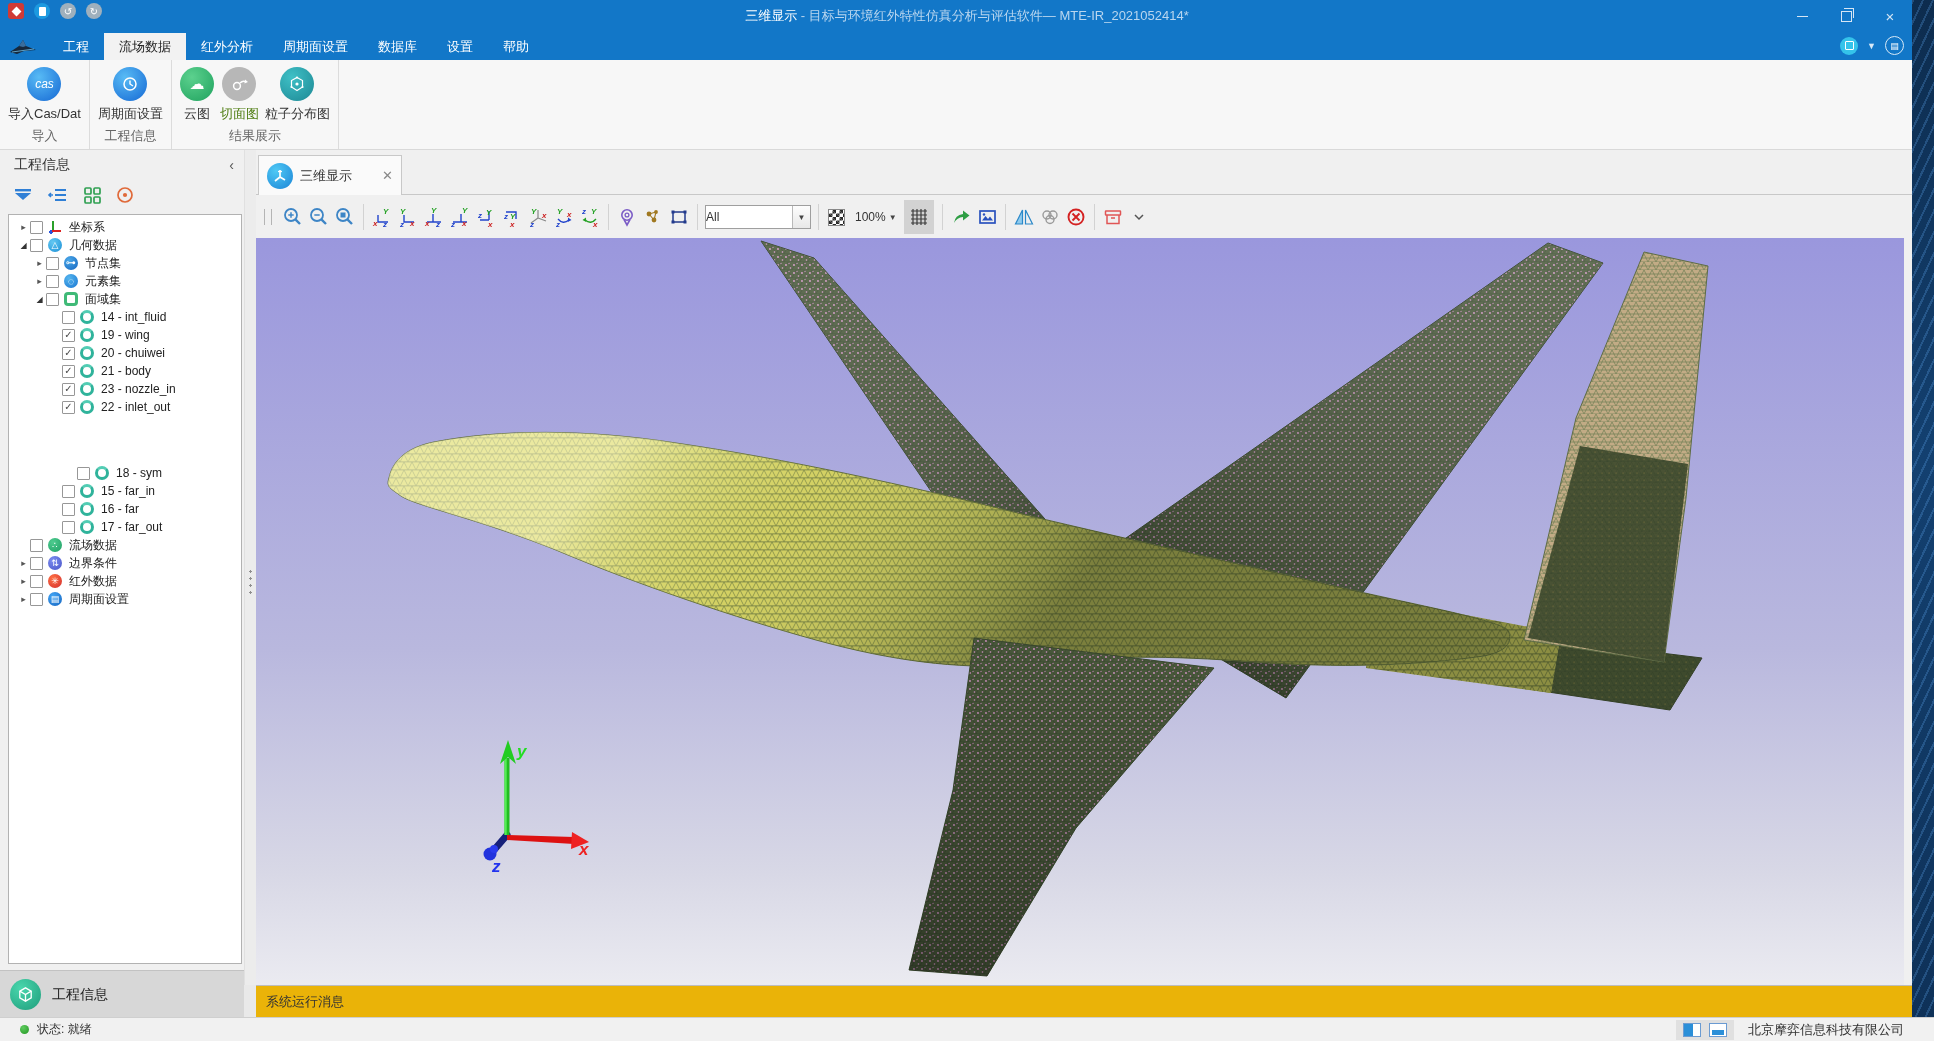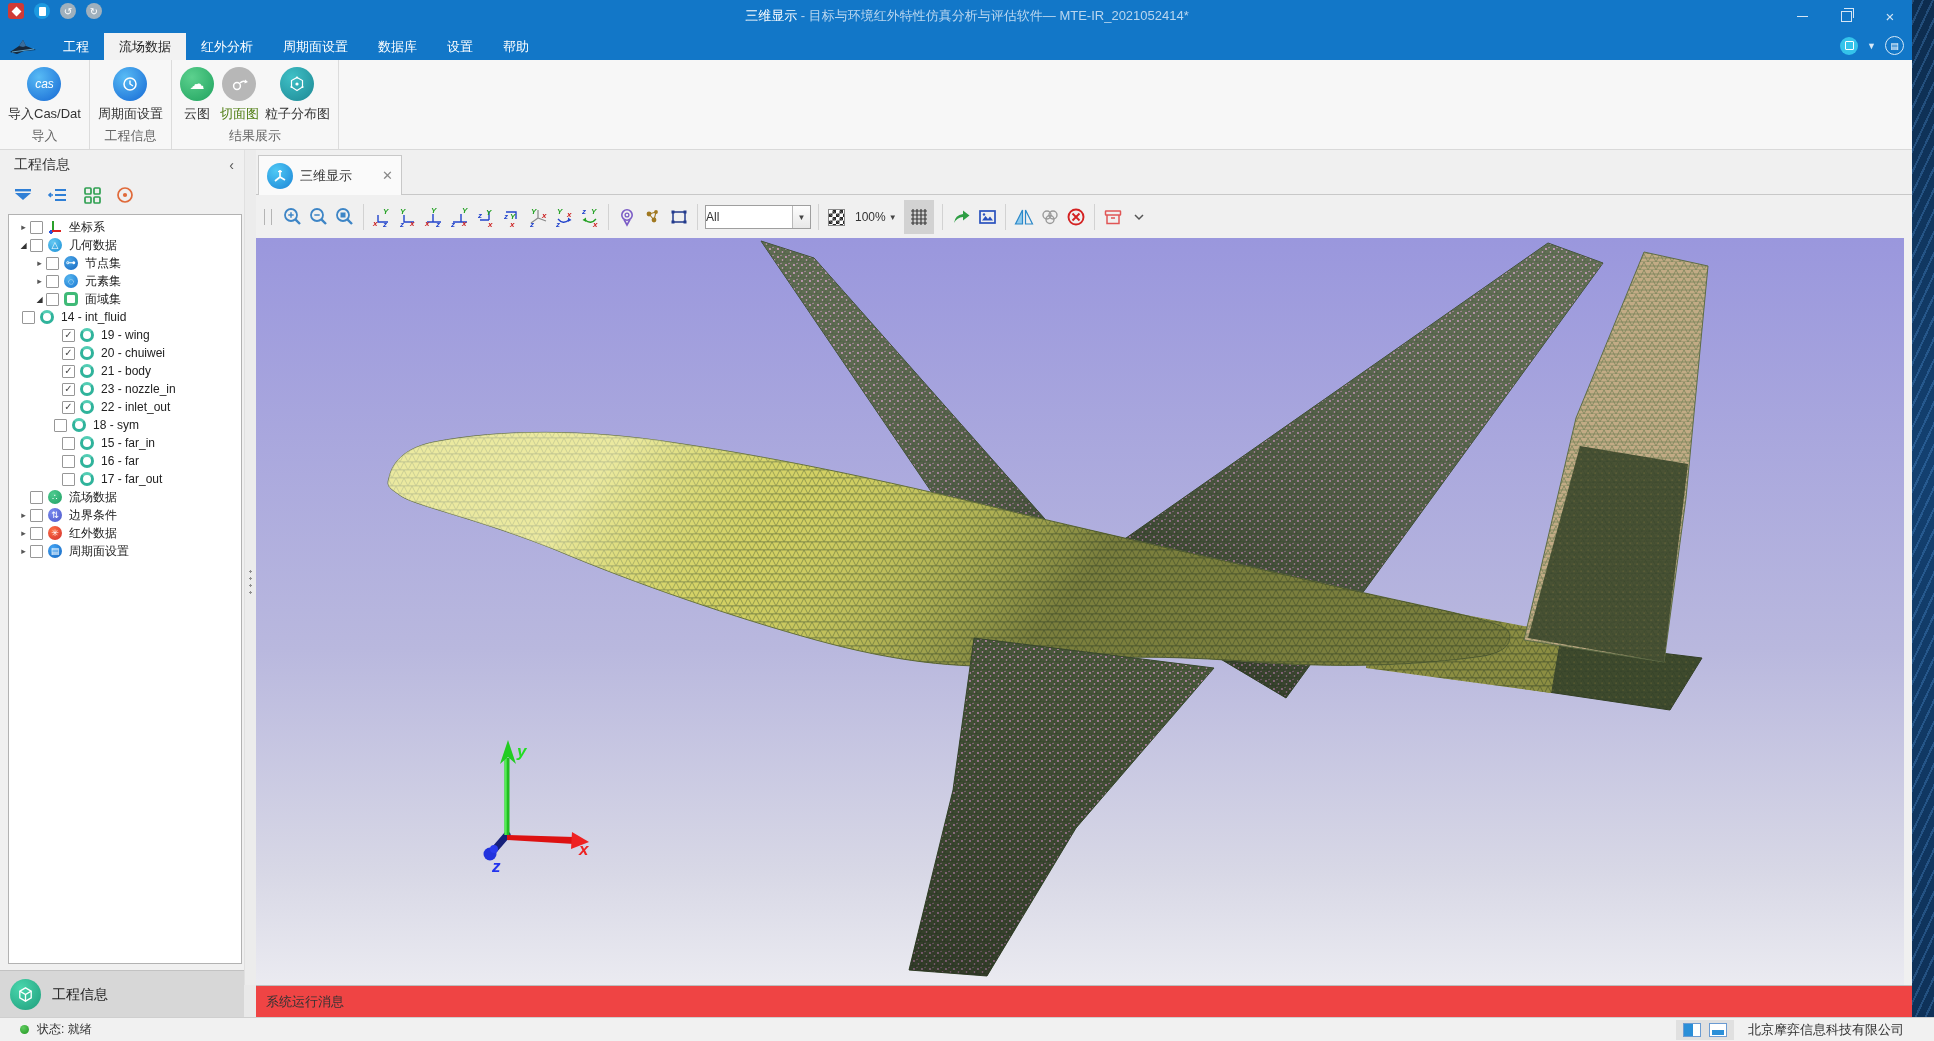--- a/index.html
+++ b/index.html
@@ -100,21 +100,21 @@
               display:flex;align-items:center;justify-content:center;font-size:8px;color:#444}
   .zoomlevel{display:flex;align-items:center;gap:3px;font-size:12px;color:#333;margin:0 4px;flex:none}
   .zoomlevel .caret{font-size:8px;color:#444}
   .gridbtn{width:30px;height:34px;background:#d2d2d2;display:flex;align-items:center;justify-content:center;flex:none;margin:0 3px}
   .checker{width:15px;height:15px;flex:none;
     background-image:linear-gradient(45deg,#2b2b2b 25%,transparent 25%,transparent 75%,#2b2b2b 75%),
                      linear-gradient(45deg,#2b2b2b 25%,#fff 25%,#fff 75%,#2b2b2b 75%);
     background-size:7px 7px;background-position:0 0,3.5px 3.5px;border:1px solid #888;margin:0 6px 0 4px}
   .viewport{position:absolute;left:0;top:88px;right:8px;bottom:32px}
   .viewport svg{display:block;width:100%;height:100%}
-  .msgbar{position:absolute;left:0;right:0;bottom:0;height:32px;background:#ef4444;border-top:1px solid #bdbdbd;
+  .msgbar{position:absolute;left:0;right:0;bottom:0;height:32px;background:#eab308;border-top:1px solid #bdbdbd;
           display:flex;align-items:center;padding-left:10px;font-size:13px;color:#333}
   
   .statusbar{position:absolute;left:0;bottom:0;width:100%;height:23px;background:#f1f1f1;border-top:1px solid #cfcfcf;
              display:flex;align-items:center;font-size:12px;color:#333;z-index:60}
   .st-dot{width:9px;height:9px;border-radius:50%;background:radial-gradient(circle at 35% 30%,#5ecb5e,#229622);margin:0 8px 0 20px}
   .st-icons{margin-left:auto;display:flex;gap:8px;background:#e0e0e0;padding:3px 7px;align-items:center}
   .st-ic{width:16px;height:12px;border:1px solid #6b9bd2;background:#fff;position:relative}
   .st-ic1::after{content:"";position:absolute;left:0;top:0;width:9px;height:100%;background:#2b8fd8}
   .st-ic2::after{content:"";position:absolute;left:2px;bottom:1px;right:2px;height:5px;background:#2b8fd8}
   .st-company{margin:0 30px 0 14px;font-size:13px;color:#333}
@@ -294,21 +294,21 @@
         <span class="tcb"></span>
         <span class="ticon ic-elements">◌</span>
         <span class="tlabel">元素集</span>
       </div>
       <div class="trow" style="padding-left: 24px;">
         <span class="texp expanded">◢</span>
         <span class="tcb"></span>
         <span class="ticon ic-faces"></span>
         <span class="tlabel">面域集</span>
       </div>
-      <div class="trow" style="">
+      <div class="trow" style="padding-left: 40px;">
         <span class="texp none"></span>
         <span class="tcb"></span>
         <span class="ticon ic-ring"></span>
         <span class="tlabel">14 - int_fluid</span>
       </div>
       <div class="trow" style="padding-left: 40px;">
         <span class="texp none"></span>
         <span class="tcb">✓</span>
         <span class="ticon ic-ring"></span>
         <span class="tlabel">19 - wing</span>
@@ -330,21 +330,21 @@
         <span class="tcb">✓</span>
         <span class="ticon ic-ring"></span>
         <span class="tlabel">23 - nozzle_in</span>
       </div>
       <div class="trow" style="padding-left: 40px;">
         <span class="texp none"></span>
         <span class="tcb">✓</span>
         <span class="ticon ic-ring"></span>
         <span class="tlabel">22 - inlet_out</span>
       </div>
-      <div class="trow" style="padding-left: 32px;">
+      <div class="trow" style="padding-left: 55px; margin-top: 48px;">
         <span class="texp none"></span>
         <span class="tcb"></span>
         <span class="ticon ic-ring"></span>
         <span class="tlabel">18 - sym</span>
       </div>
       <div class="trow" style="padding-left: 40px;">
         <span class="texp none"></span>
         <span class="tcb"></span>
         <span class="ticon ic-ring"></span>
         <span class="tlabel">15 - far_in</span>

